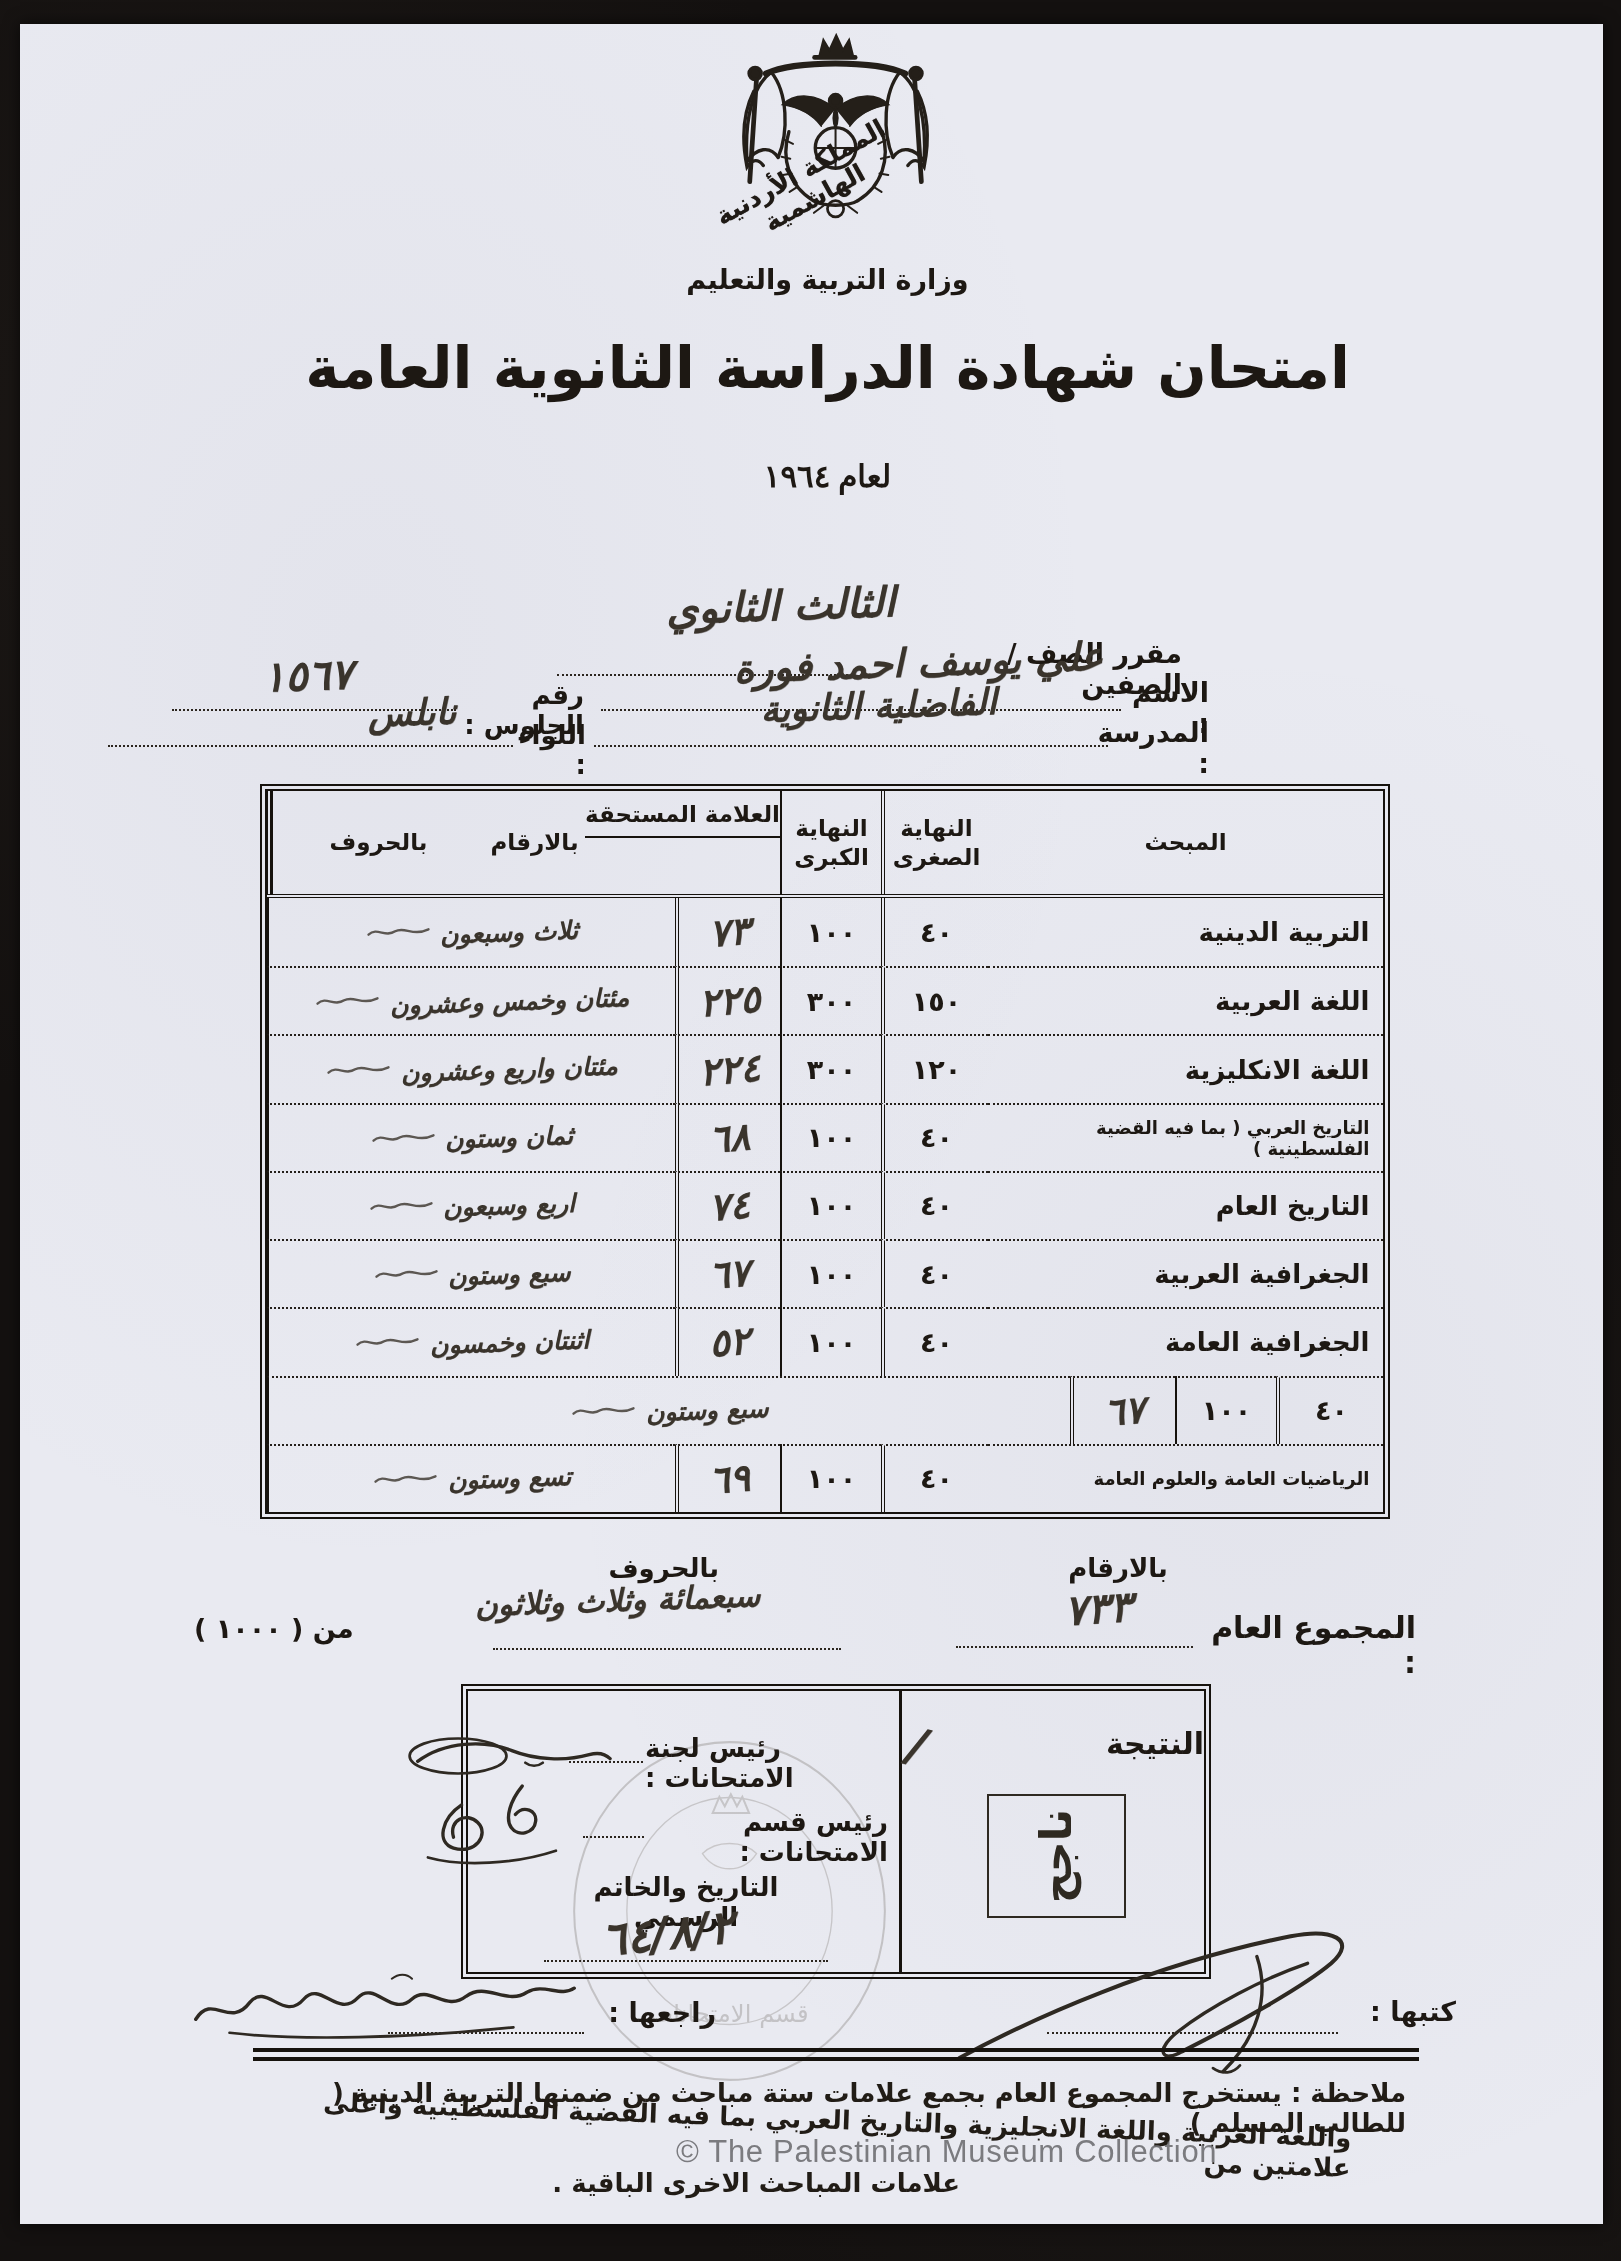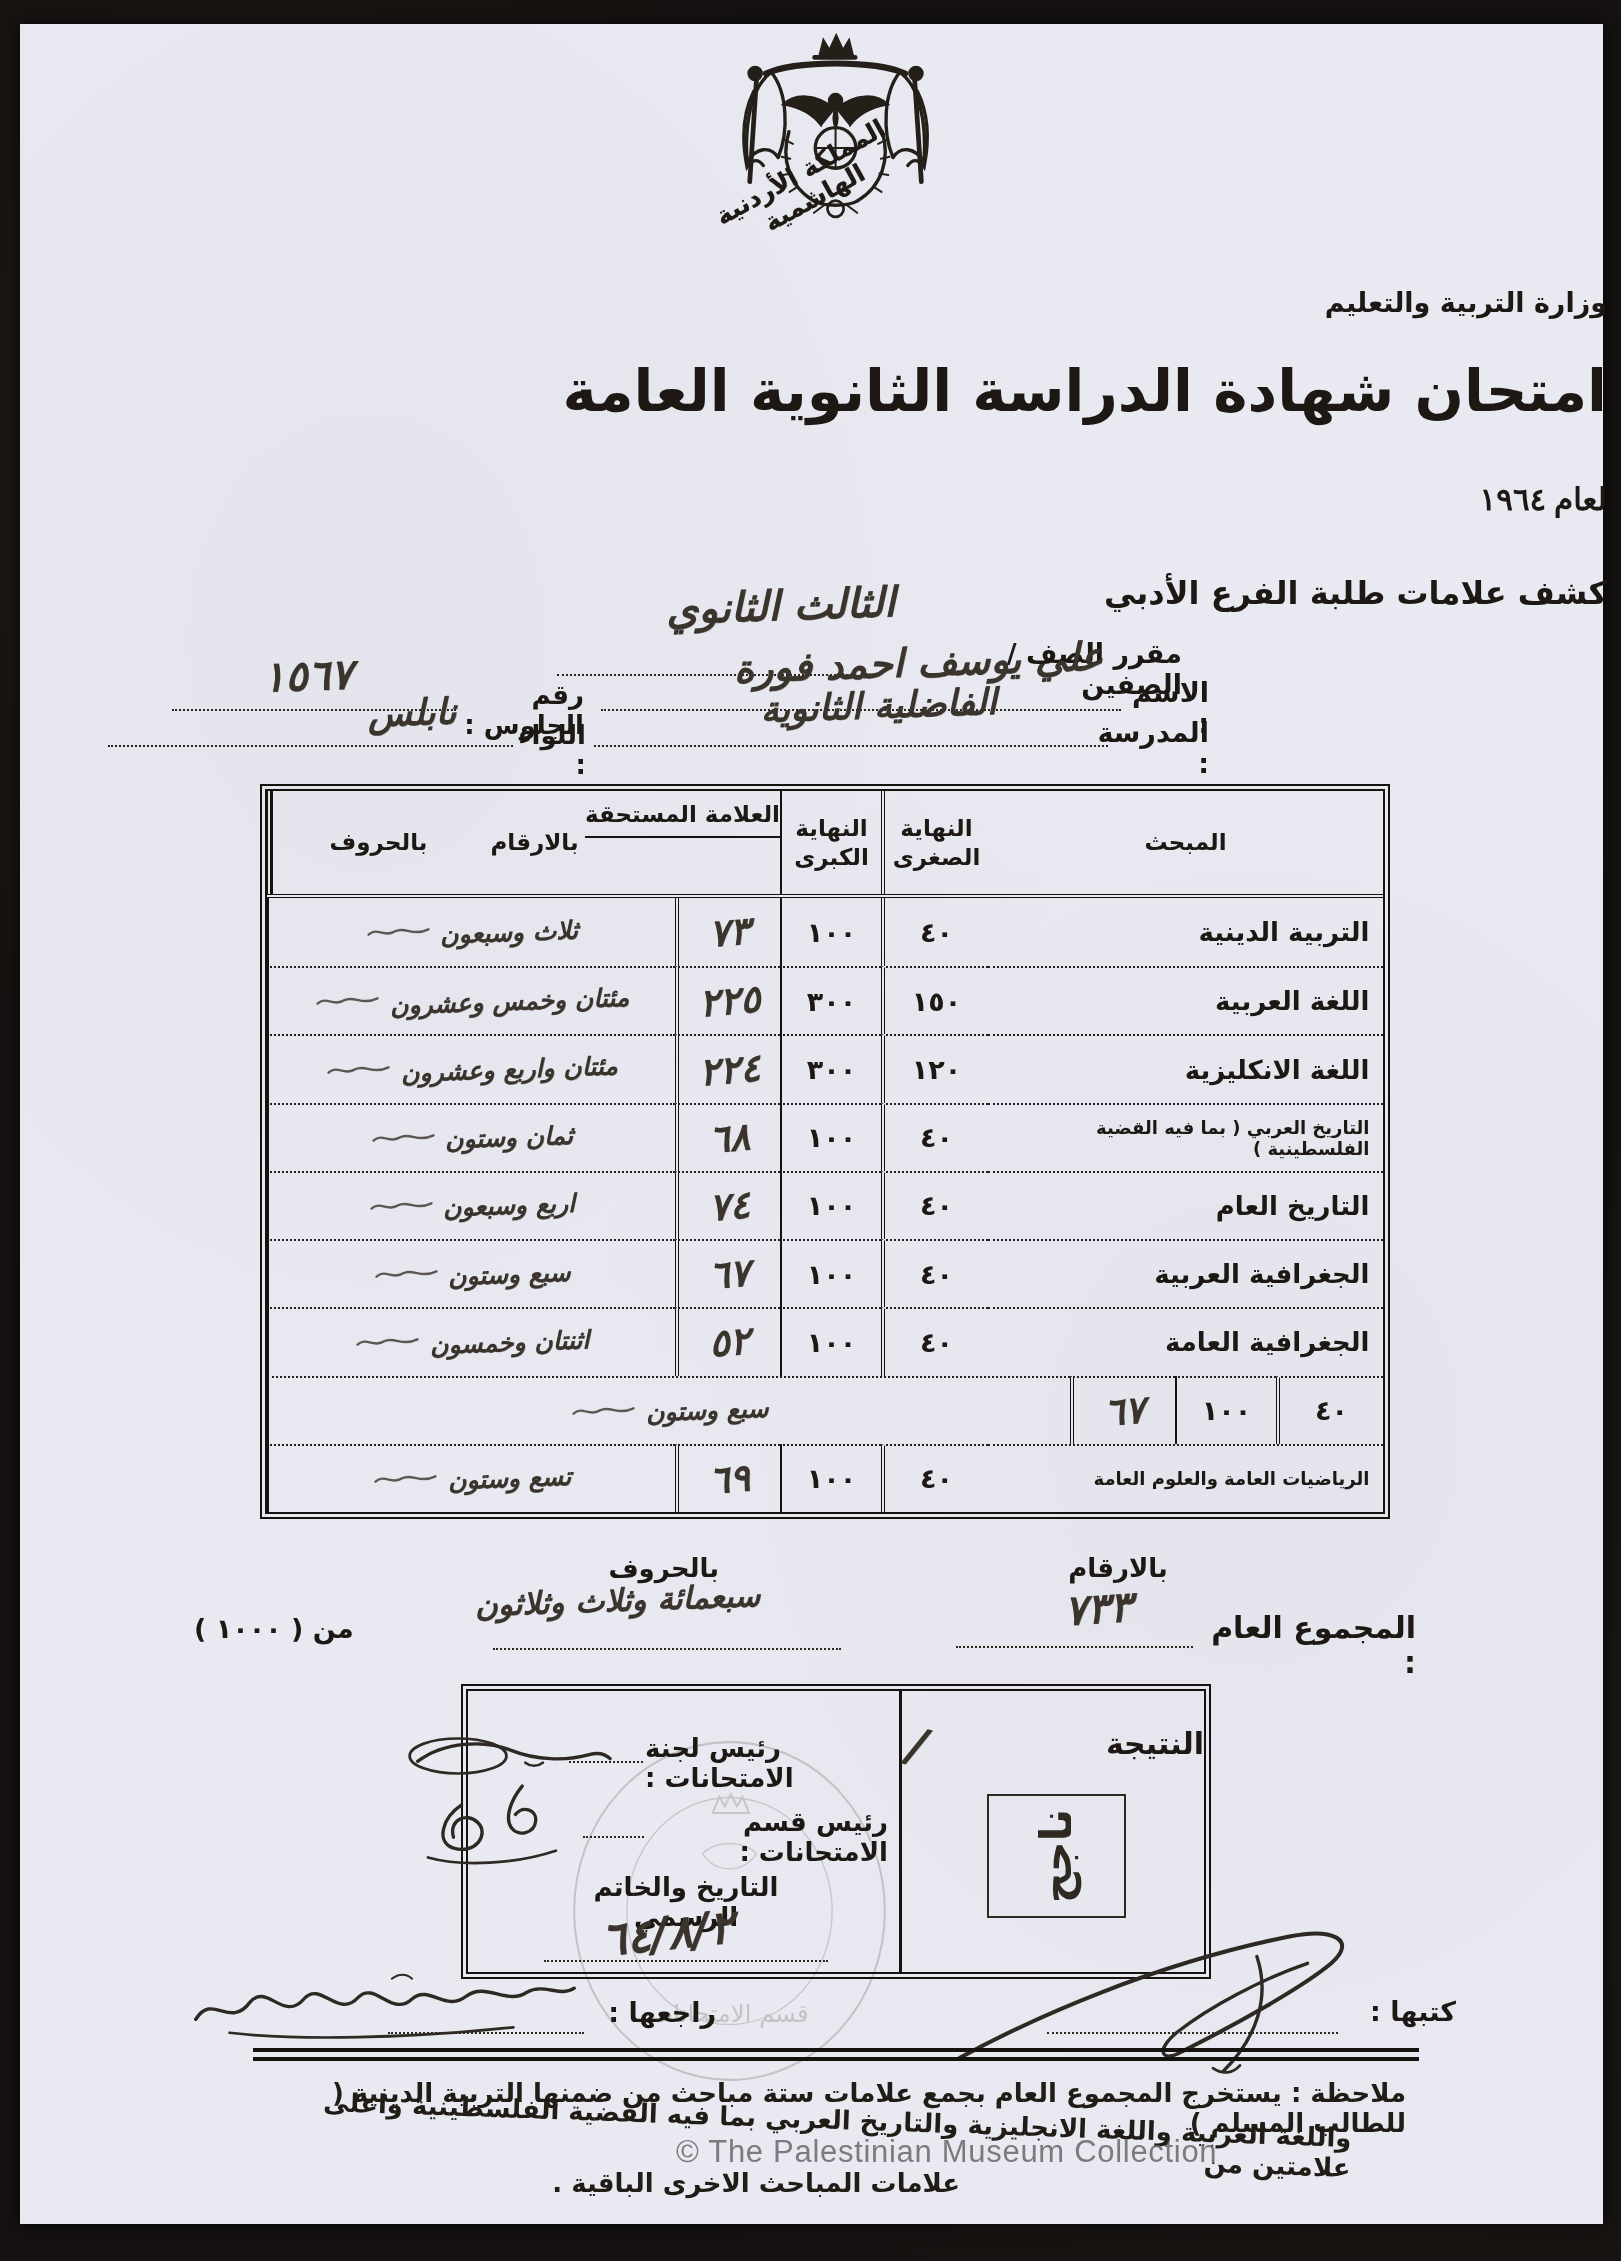--- a/index.html
+++ b/index.html
@@ -10,21 +10,21 @@
       #141110;
     font-family:"DejaVu Sans", sans-serif;color:#1d1813;}
   .speck{position:absolute;background:#8a837a;border-radius:50%;opacity:.5;}
   #paper{position:absolute;left:20px;top:24px;width:1583px;height:2200px;
     background:
       radial-gradient(ellipse at 22% 28%, rgba(130,130,155,.06), transparent 42%),
       radial-gradient(ellipse at 78% 64%, rgba(110,110,135,.05), transparent 40%),
       #e9eaf1;
     box-shadow:0 0 15px rgba(0,0,0,.65);}
   .abs{position:absolute;}
-  .ctr{left:4px;width:100%;margin-top:23px;}
+  .ctr{left:16px;width:100%;text-align:center;}
   .ar{direction:rtl;}
   .printed{color:#1d1813;}
   .b{font-weight:bold;}
   .hw{font-style:italic;font-weight:bold;color:#3a342c;
       text-shadow:0.4px 0.4px 0.5px rgba(48,42,35,.45);transform:rotate(-2deg);}
   .dotted{border-bottom:2.7px dotted #2b251e;height:0;}
   .dotline{border-bottom:2px dotted #2b251e;height:0;}
   
   #marks-table{position:absolute;left:240px;top:760px;width:1130px;height:735px;
     border:7.4px double #16120d;box-sizing:border-box;display:flex;flex-direction:column;background:transparent;}
@@ -101,21 +101,20 @@
         <path d="M158,170 l-12,-6 M154,192 l-13,-3 M156,214 l-13,2 M164,234 l-11,7 M284,170 l12,-6 M288,192 l13,-3 M286,214 l13,2 M278,234 l11,7" stroke-width="3"></path>
         <circle cx="221" cy="266" r="12" stroke-width="4"></circle>
         <path d="M205,260 l-16,12 M237,260 l16,12" stroke-width="3"></path>
       </g>
     </svg>
     <div class="abs ar" style="left:642px;top:132px;width:291px;text-align:center;transform:rotate(-29deg);font-size:25px;font-weight:bold;color:#1f1a15;text-shadow:0 0 0.7px rgba(30,26,20,.7);">المملكة الأردنية الهاشمية</div>
 
     <div class="abs ctr ar printed b" style="top:240px;font-size:27px;">وزارة التربية والتعليم</div>
     <div class="abs ctr ar printed b" style="top:310px;font-size:58px;letter-spacing:0.7px;">امتحان شهادة الدراسة الثانوية العامة</div>
     <div class="abs ctr ar printed b" style="top:434px;font-size:31px;font-family:Liberation Serif, serif;">لعام ١٩٦٤</div>
-    <div class="abs ctr ar printed b" style="top:527px;font-size:32px;">كشف علامات طلبة الفرع الأدبي</div>
 
     <div class="abs ar label40" style="left:946px;top:614px;width:216px;text-align:right;">مقرر الصف / الصفين</div>
     <div class="abs ar hw" style="left:561px;top:558px;width:399px;font-size:41px;text-align:center;">الثالث الثانوي</div>
     <div class="abs dotted" style="left:537px;top:650px;width:291px;"></div>
 
     <div class="abs ar label40" style="left:1098px;top:653px;width:91px;text-align:right;">الاسم :</div>
     <div class="abs ar hw" style="left:696px;top:616px;width:405px;font-size:39px;text-align:center;">علي يوسف احمد فورة</div>
     <div class="abs dotted" style="left:581px;top:685px;width:520px;"></div>
     <div class="abs ar label38" style="left:439px;top:656px;width:125px;text-align:right;">رقم الجلوس :</div>
     <div class="abs hw" style="left:203px;top:627px;width:169px;font-size:42px;text-align:center;">١٥٦٧</div>

